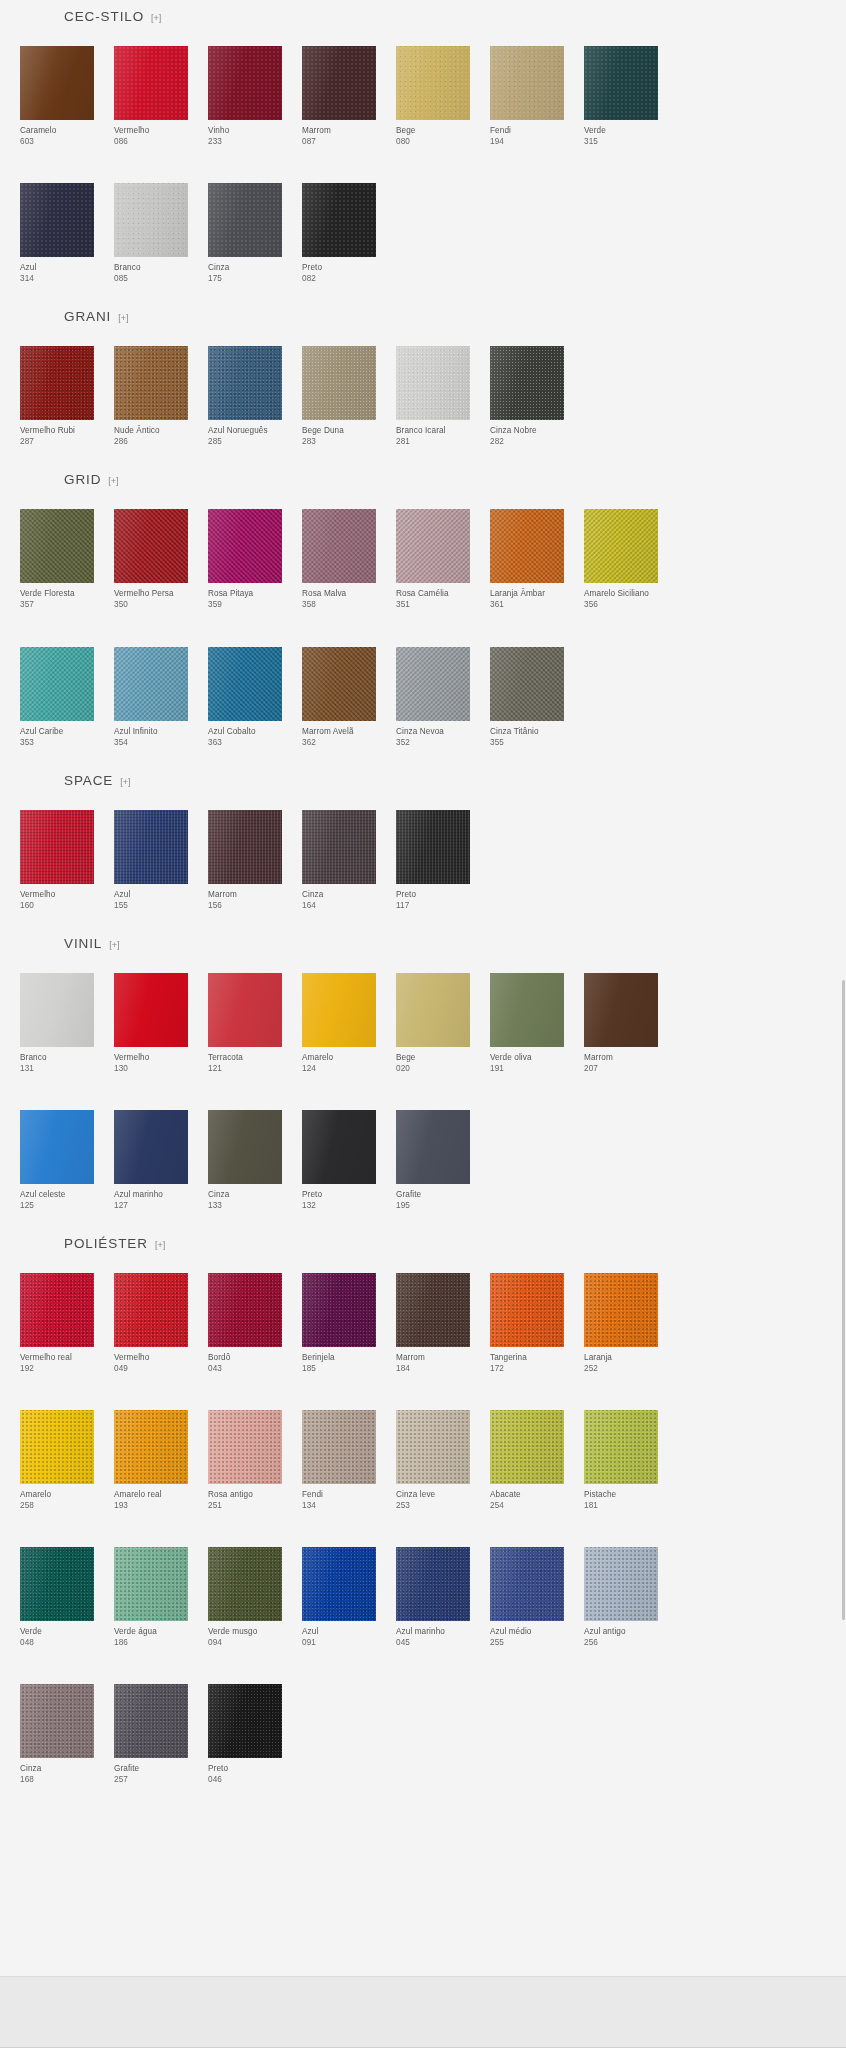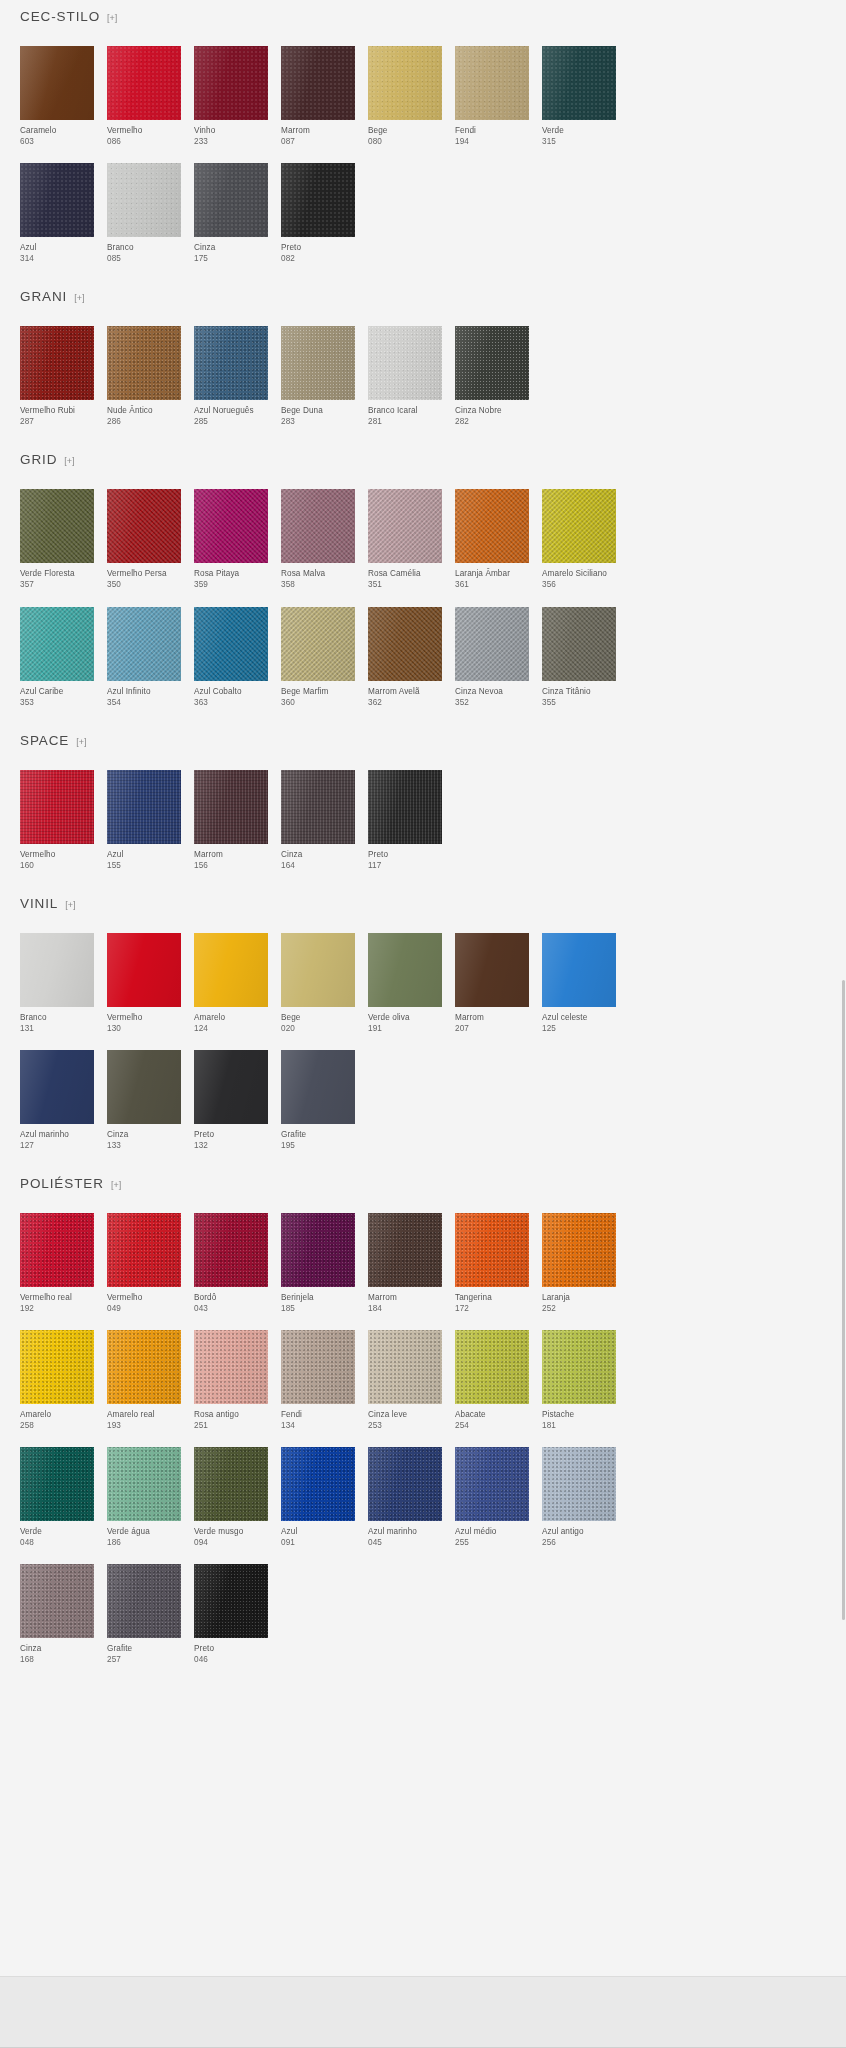--- a/index.html
+++ b/index.html
@@ -21,20 +21,21 @@
   }
   .section {
     padding-top: 10px;
   }
   .section-head {
     display: flex;
     align-items: baseline;
     gap: 7px;
     padding: 0 0 14px 0;
     height: 36px;
+    margin-left: 44px;
   }
   .section-title {
     font-size: 13.5px;
     letter-spacing: 0.9px;
     color: #4a4a4a;
     font-weight: 400;
     line-height: 1;
   }
   .section-toggle {
     font-size: 9px;
@@ -42,20 +43,21 @@
     letter-spacing: 0px;
     line-height: 1;
     cursor: pointer;
     user-select: none;
   }
   .swatch-grid {
     display: grid;
     grid-template-columns: repeat(7, 74px);
     column-gap: 13px;
     row-gap: 0;
+    gap: 20px;
   }
   .swatch {
     width: 74px;
     margin-bottom: 16px;
     cursor: pointer;
   }
   .chip {
     width: 74px;
     height: 74px;
     position: relative;
@@ -364,27 +366,20 @@
               <div class="sw-code">354</div>
             </div>
             <div class="swatch">
               <div class="chip tex-weave" style="background-color: rgb(15, 111, 158);">
                 <div class="chip-gloss"></div>
               </div>
               <div class="sw-name">Azul Cobalto</div>
               <div class="sw-code">363</div>
             </div>
             <div class="swatch">
-              <div class="chip tex-weave" style="background-color: rgb(195, 182, 124);">
-                <div class="chip-gloss"></div>
-              </div>
-              <div class="sw-name">Bege Marfim</div>
-              <div class="sw-code">360</div>
-            </div>
-            <div class="swatch">
               <div class="chip tex-weave" style="background-color: rgb(122, 74, 30);">
                 <div class="chip-gloss"></div>
               </div>
               <div class="sw-name">Marrom Avelã</div>
               <div class="sw-code">362</div>
             </div>
             <div class="swatch">
               <div class="chip tex-weave" style="background-color: rgb(158, 164, 170);">
                 <div class="chip-gloss"></div>
               </div>
@@ -455,20 +450,27 @@
               </div>
               <div class="sw-name">Branco</div>
               <div class="sw-code">131</div>
             </div>
             <div class="swatch">
               <div class="chip tex-vinyl" style="background-color: rgb(210, 10, 28);">
                 <div class="chip-gloss"></div>
               </div>
               <div class="sw-name">Vermelho</div>
               <div class="sw-code">130</div>
+            </div>
+            <div class="swatch">
+              <div class="chip tex-vinyl" style="background-color: rgb(203, 54, 64);">
+                <div class="chip-gloss"></div>
+              </div>
+              <div class="sw-name">Terracota</div>
+              <div class="sw-code">121</div>
             </div>
             <div class="swatch">
               <div class="chip tex-vinyl" style="background-color: rgb(237, 178, 18);">
                 <div class="chip-gloss"></div>
               </div>
               <div class="sw-name">Amarelo</div>
               <div class="sw-code">124</div>
             </div>
             <div class="swatch">
               <div class="chip tex-vinyl" style="background-color: rgb(200, 183, 114);">

